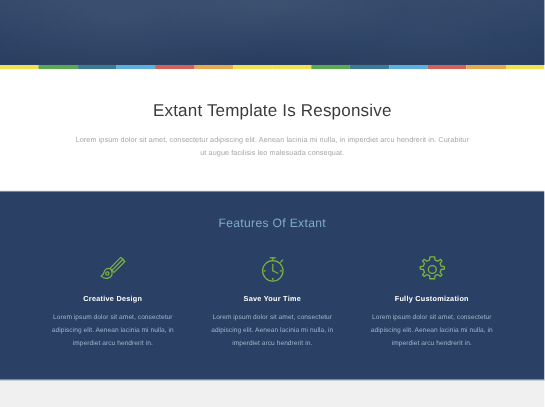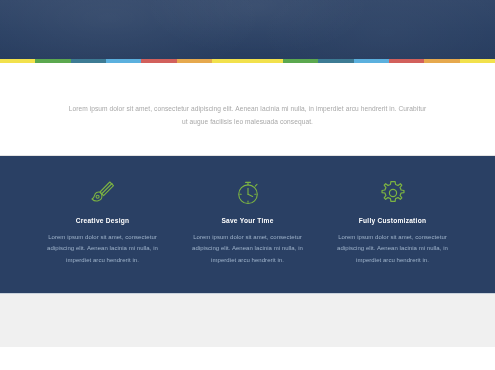--- a/index.html
+++ b/index.html
@@ -126,24 +126,26 @@
       <span style="background: rgb(242, 225, 76);"></span>
       <span style="background: rgb(91, 168, 79);"></span>
       <span style="background: rgb(61, 123, 148);"></span>
       <span style="background: rgb(91, 176, 222);"></span>
       <span style="background: rgb(210, 96, 92);"></span>
       <span style="background: rgb(230, 169, 78);"></span>
       <span style="background: rgb(242, 225, 76);"></span>
     </div>
 
   <div class="intro">
+    <h1 class="intro-title">Extant Template Is Responsive</h1>
     <p class="intro-text">Lorem ipsum dolor sit amet, consectetur adipiscing elit. Aenean lacinia mi nulla, in imperdiet arcu hendrerit in. Curabitur ut augue facilisis leo malesuada consequat.</p>
   </div>
 
   <div class="features">
+    <h2 class="features-title">Features Of Extant</h2>
 
     <div class="feature-row">
 
       <div class="feature-col">
         <div class="feature-icon">
           <svg width="26" height="26" viewBox="0 0 26 26" fill="none" stroke="#7cb342" stroke-width="1.1" stroke-linecap="round" stroke-linejoin="round">
             <path d="M22 3.5 L11.5 14"></path>
             <path d="M19.8 2 L23.5 5.7 L13.6 15.6 L10 12 Z"></path>
             <path d="M10.2 12.3 C7.6 11.4 5.2 12.9 4.6 15.3 C4.2 17 3.3 18.2 2 19 C3.6 20.6 6 21.4 8.2 20.8 C10.8 20.1 12.3 17.8 11.8 15.2 C11.6 14.1 11 13 10.2 12.3 Z"></path>
             <circle cx="7.6" cy="16.7" r="1.5"></circle>

